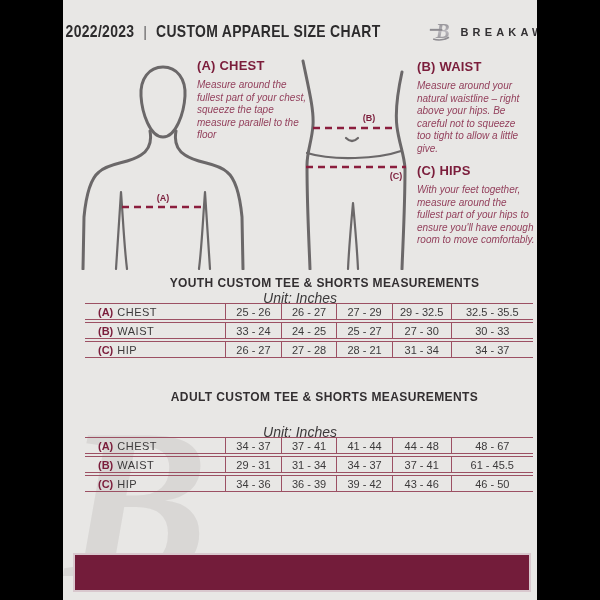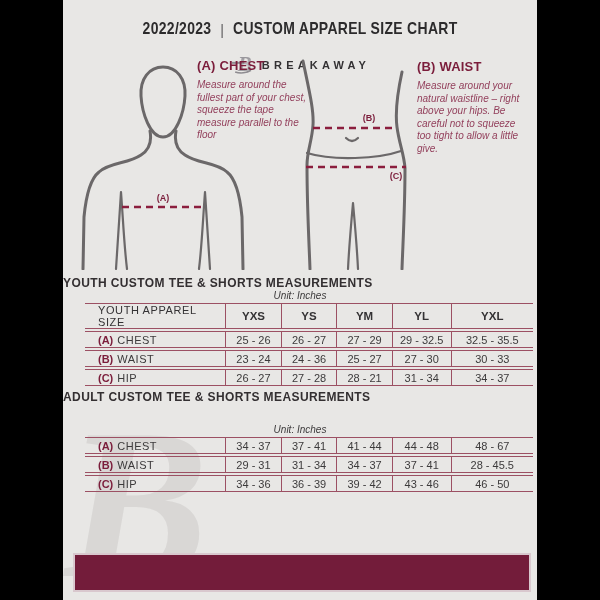--- a/index.html
+++ b/index.html
@@ -3,41 +3,41 @@
 <meta charset="utf-8">
 <style>
   html,body{margin:0;padding:0;background:#000;}
   *{box-sizing:border-box;}
   .stage{position:relative;width:600px;height:600px;background:#000;overflow:hidden;
          font-family:"Liberation Sans",sans-serif;}
   .page{position:absolute;left:63px;top:0;width:474px;height:600px;background:#e8e7e5;overflow:hidden;}
 
   
   .header{position:absolute;top:19px;left:0;width:474px;display:flex;align-items:center;
-          justify-content:center;gap:13px;flex-direction:column;}
+          justify-content:center;gap:13px;}
   .header-title-group{display:flex;align-items:center;gap:11px;font-weight:700;font-size:17px;
           color:#2c2b2c;letter-spacing:.4px;transform:scaleX(.82);transform-origin:center;white-space:nowrap;}
   .header-divider{font-weight:400;color:#4a484a;font-size:15px;}
   .brand-group{display:flex;align-items:center;gap:5px;}
   .brand-name{font-weight:700;font-size:11px;letter-spacing:4.2px;color:#333133;white-space:nowrap;}
 
   
   .figures-svg{position:absolute;left:0;top:55px;}
   .m-block{position:absolute;z-index:2;}
   .m-head{font-weight:700;font-size:13px;color:#7b1d3b;letter-spacing:.2px;}
   .m-desc{font-style:italic;font-weight:500;font-size:10px;line-height:12.5px;color:#93405c;margin-top:6px;}
   .blk-chest{left:134px;top:58px;width:116px;}
   .blk-waist{left:354px;top:59px;width:112px;}
   .blk-hips{left:354px;top:163px;width:118px;}
 
   
-  .tbl-title{position:absolute;left:0;width:523px;text-align:left;font-weight:700;
+  .tbl-title{position:absolute;left:0;width:523px;text-align:center;font-weight:700;
              font-size:12px;color:#332f31;letter-spacing:.4px;z-index:2;}
   .tbl-unit{position:absolute;left:0;width:474px;text-align:center;font-style:italic;
-            font-size:10px;color:#3c3a3b;z-index:2;}
+            font-size:14px;color:#3c3a3b;z-index:2;}
   .youth-title{top:276px;} .youth-unit{top:290px;}
   .adult-title{top:390px;} .adult-unit{top:424px;}
 
   
   .size-table{position:absolute;left:22px;width:448px;border-collapse:separate;
               border-spacing:0 2.5px;table-layout:fixed;font-size:11px;color:#3c3a3b;z-index:2;}
   .youth-table{top:301px;} .adult-table{top:435px;}
   .size-table th,.size-table td{border-top:1.5px solid #9c5063;border-bottom:1.5px solid #9c5063;
               text-align:center;padding:0;height:17px;font-weight:400;background:transparent;}
   .size-table tr.head th{height:23px;font-weight:700;font-size:11.5px;color:#343234;}
@@ -117,55 +117,54 @@
       </div>
       <div class="m-desc">Measure around the fullest part of your chest, squeeze the tape measure parallel to the floor</div>
     </div>
     <div class="m-block blk-waist">
       <div class="m-head">
         <span>(B)</span>
         <span>WAIST</span>
       </div>
       <div class="m-desc">Measure around your natural waistline – right above your hips. Be careful not to squeeze too tight to allow a little give.</div>
     </div>
+    <div class="m-block blk-hips">
+      <div class="m-head">
+        <span>(C)</span>
+        <span>HIPS</span>
+      </div>
+      <div class="m-desc">With your feet together, measure around the fullest part of your hips to ensure you'll have enough room to move comfortably.</div>
+    </div>
 
     <div class="watermark">B</div>
 
     <div class="tbl-title youth-title">YOUTH CUSTOM TEE &amp; SHORTS MEASUREMENTS</div>
     <div class="tbl-unit youth-unit">Unit: Inches</div>
     <table class="size-table youth-table">
       <colgroup>
         <col style="width:31.3%">
           <col style="width:12.4%">
           <col style="width:12.4%">
         <col style="width:12.4%">
           <col style="width:13.1%">
           <col style="width:18.4%">
       </colgroup>
       <tbody>
-          <tr class="head">
-        <th class="lbl">YOUTH APPAREL SIZE</th>
-        <th>YXS</th>
-        <th>YS</th>
-        <th>YM</th>
-        <th>YL</th>
-        <th>YXL</th>
-      </tr>
       <tr>
         <td class="lbl"><span class="rowkey">(A)</span><span class="rowlbl">CHEST</span></td>
         <td>25 - 26</td>
         <td>26 - 27</td>
         <td>27 - 29</td>
         <td>29 - 32.5</td>
         <td>32.5 - 35.5</td>
       </tr>
       <tr>
         <td class="lbl"><span class="rowkey">(B)</span><span class="rowlbl">WAIST</span></td>
-        <td>23 - 24</td>
-        <td>24 - 36</td>
+        <td>33 - 24</td>
+        <td>24 - 25</td>
         <td>25 - 27</td>
         <td>27 - 30</td>
         <td>30 - 33</td>
       </tr>
       <tr>
         <td class="lbl"><span class="rowkey">(C)</span><span class="rowlbl">HIP</span></td>
         <td>26 - 27</td>
         <td>27 - 28</td>
         <td>28 - 21</td>
         <td>31 - 34</td>
@@ -193,21 +192,21 @@
         <td>41 - 44</td>
         <td>44 - 48</td>
         <td>48 - 67</td>
       </tr>
       <tr>
         <td class="lbl"><span class="rowkey">(B)</span><span class="rowlbl">WAIST</span></td>
         <td>29 - 31</td>
         <td>31 - 34</td>
         <td>34 - 37</td>
         <td>37 - 41</td>
-        <td>28 - 45.5</td>
+        <td>61 - 45.5</td>
       </tr>
       <tr>
         <td class="lbl"><span class="rowkey">(C)</span><span class="rowlbl">HIP</span></td>
         <td>34 - 36</td>
         <td>36 - 39</td>
         <td>39 - 42</td>
         <td>43 - 46</td>
         <td>46 - 50</td>
       </tr>
     </tbody>

